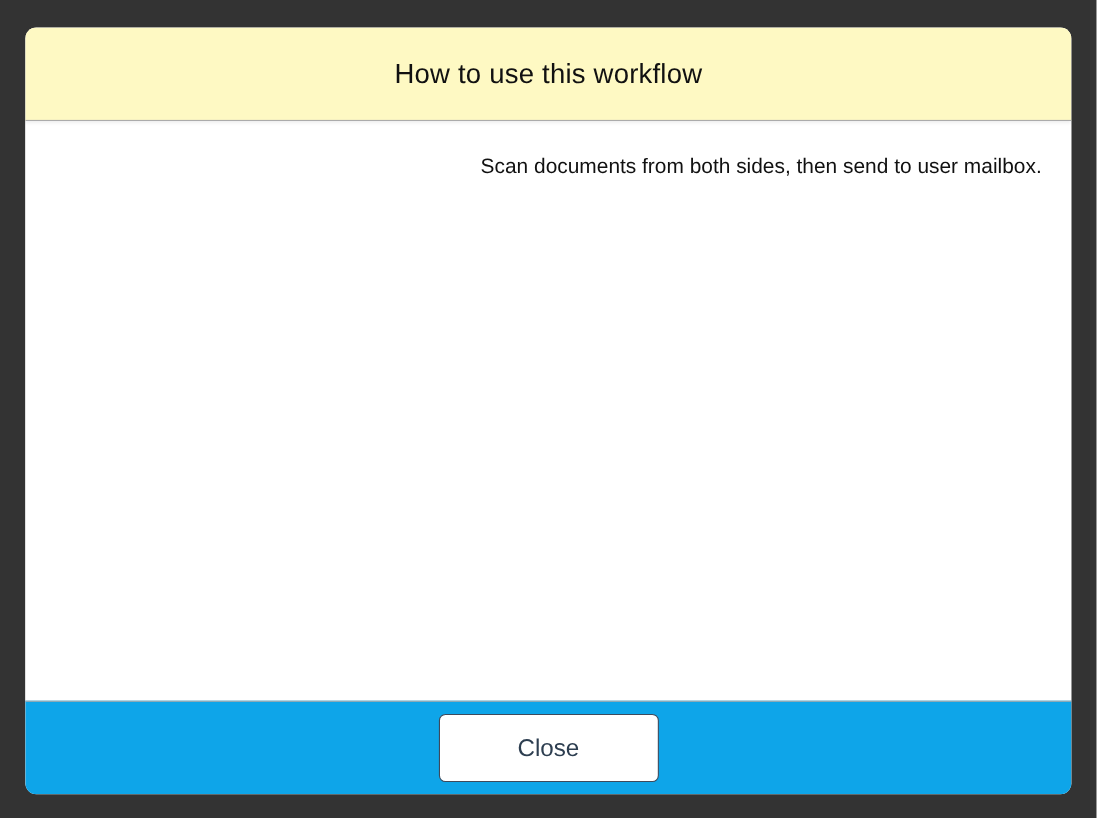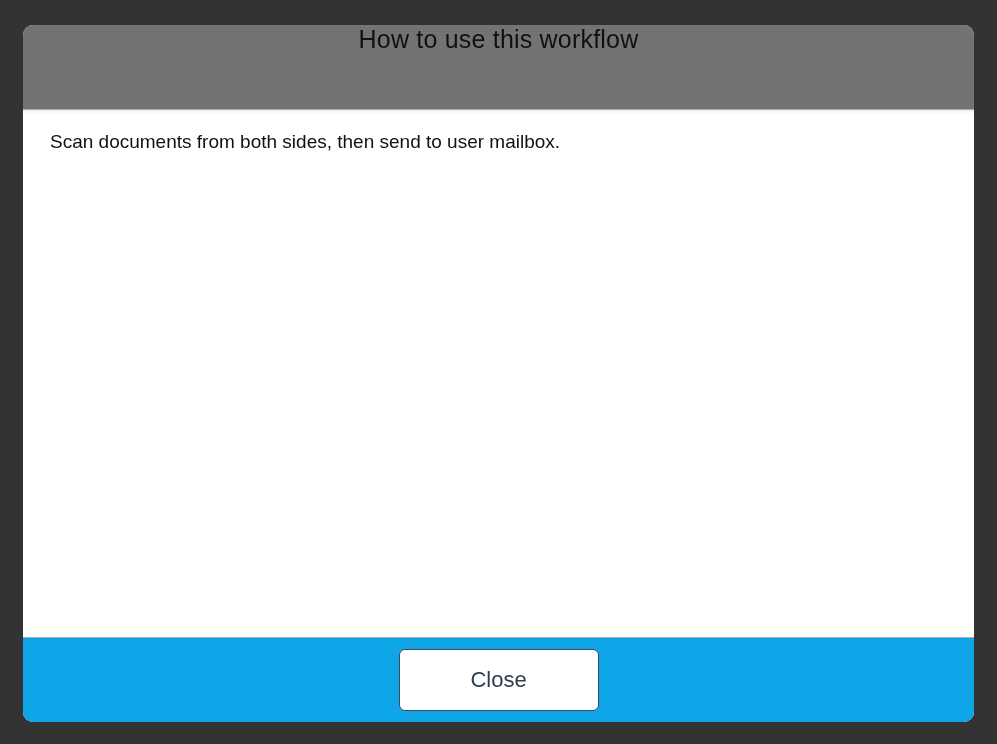--- a/index.html
+++ b/index.html
@@ -24,38 +24,39 @@
     background: #ffffff;
     border-radius: 10px;
     display: flex;
     flex-direction: column;
     overflow: hidden;
   }
   .dialog-header {
     height: 85px;
     flex: 0 0 85px;
     display: flex;
-    align-items: flex-start;
+    align-items: center;
     justify-content: center;
     border-bottom: 1px solid #ababab;
     box-shadow: 0 2px 3px rgba(0,0,0,0.07);
     position: relative;
     z-index: 2;
-    background: #737373;
+    background: #fef9c3;
   }
   .dialog-title {
     font-size: 25px;
     font-weight: 400;
     color: #111111;
     letter-spacing: 0.2px;
   }
   .dialog-body {
     flex: 1 1 auto;
-    padding: 20px 27px;
+    padding: 30px 27px;
     background: #ffffff;
+    text-align: right;
   }
   .dialog-body-text {
     font-size: 19px;
     color: #111111;
     line-height: 1.3;
   }
   .dialog-footer {
     flex: 0 0 85px;
     height: 85px;
     border-top: 1px solid #ababab;

